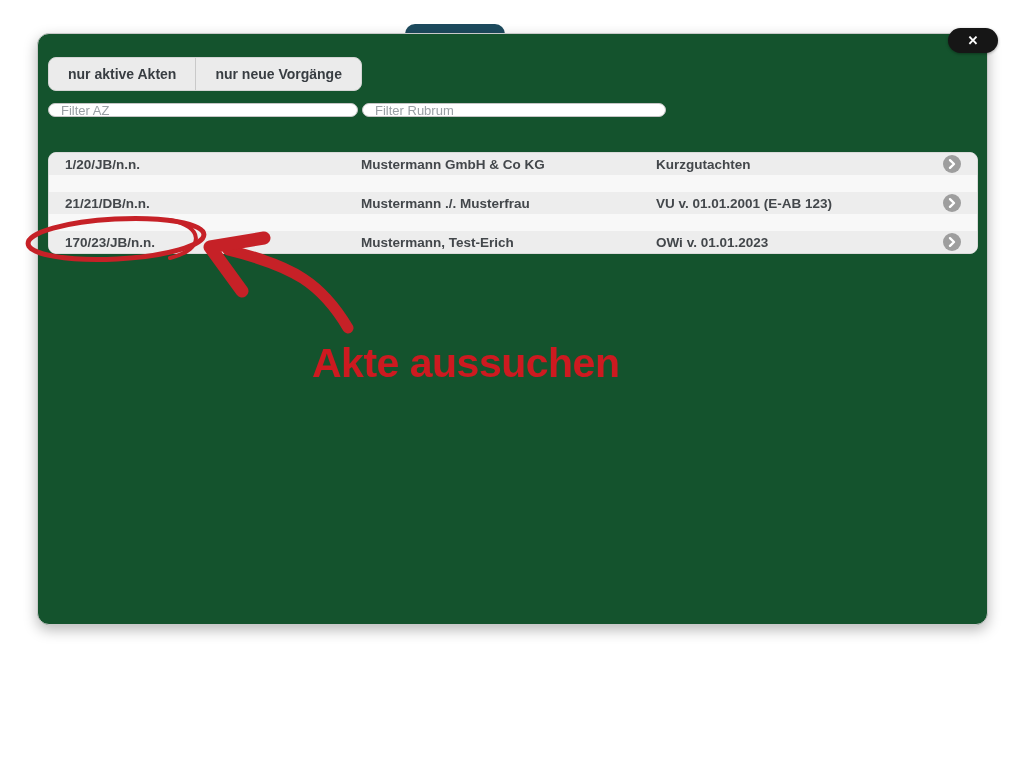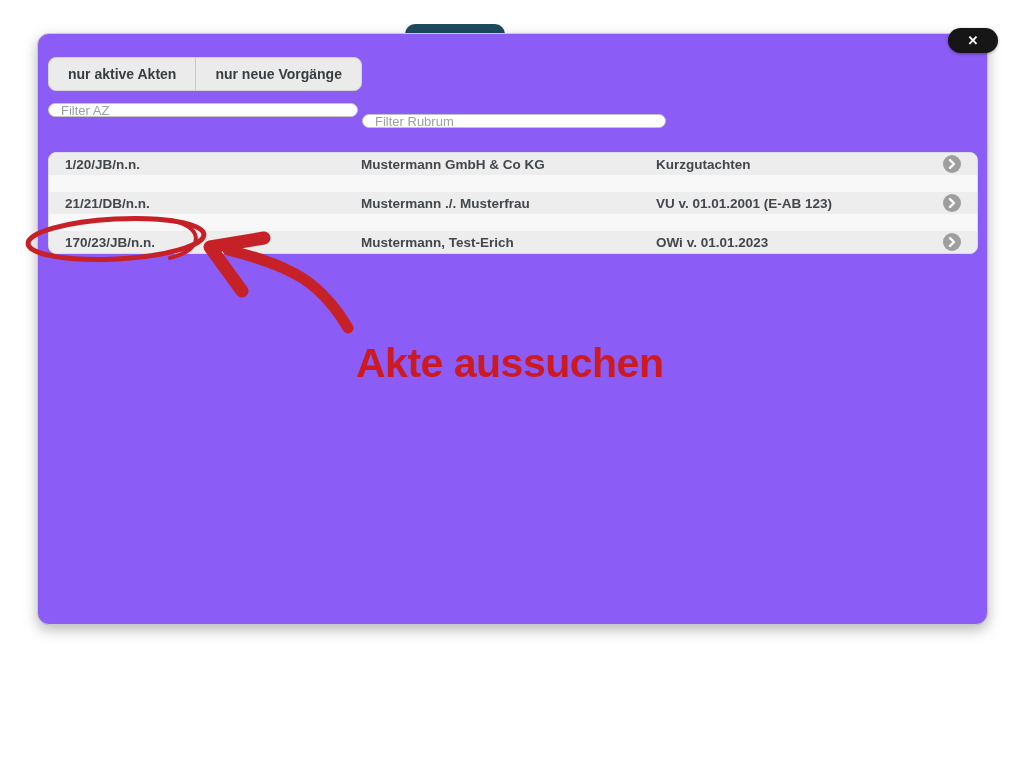--- a/index.html
+++ b/index.html
@@ -9,21 +9,21 @@
     font-family:"Liberation Sans", sans-serif;
   }
   
   .peek-tab{
     position:absolute;left:405px;top:24px;width:100px;height:22px;
     border-radius:10px 10px 0 0;
   }
   
   .modal{
     position:absolute;left:37px;top:33px;width:951px;height:592px;
-    background:#8b5cf6;border:1px solid #c9c9c9;border-radius:12px;
+    background:#14532d;border:1px solid #c9c9c9;border-radius:12px;
     box-shadow:0 5px 14px rgba(0,0,0,0.28);
     box-sizing:border-box;
   }
   .close-btn{
     position:absolute;left:948px;top:28px;width:50px;height:25px;
     background:#161616;border:none;border-radius:13px;
     color:#ffffff;font-weight:bold;font-size:13px;line-height:25px;
     text-align:center;padding:0;cursor:pointer;z-index:6;
     box-shadow:0 1px 3px rgba(0,0,0,0.35);
     font-family:"Liberation Sans", sans-serif;
@@ -43,21 +43,21 @@
   .toggle-btn:first-child{border-right:1px solid #c9c9c9;}
   
   .filter-input{
     position:absolute;top:69px;height:14px;box-sizing:border-box;
     background:#ffffff;border:1px solid #c4c4c4;border-radius:8px;
     padding:0 12px;font-size:13px;color:#444;
     font-family:"Liberation Sans", sans-serif;outline:none;
   }
   .filter-input::placeholder{color:#9aa0a5;opacity:1;}
   .filter-az{left:10px;width:310px;}
-  .filter-rubrum{left:324px;width:304px;margin-top:11px;}
+  .filter-rubrum{left:324px;width:304px;}
   .filter-wegen{left:632px;width:308px;}
   
   .file-list{
     position:absolute;left:10px;top:118px;width:930px;height:102px;
     border:1px solid #dadada;border-radius:8px;overflow:hidden;
     display:flex;flex-direction:column;gap:17px;box-sizing:border-box;
     background:#f8f8f8;
   }
   .file-row{
     flex:1 1 0;background:#ededed;cursor:pointer;
@@ -72,21 +72,21 @@
   .cell-chevron{display:flex;align-items:center;justify-content:flex-start;}
   .chev{width:18px;height:18px;display:block;}
   
   .overlay{
     position:absolute;left:0;top:0;width:1024px;height:768px;
     pointer-events:none;z-index:10;
   }
   .annotation-label{
     position:absolute;left:312px;top:340px;z-index:10;
     font-size:41px;font-weight:bold;letter-spacing:-0.5px;
-    white-space:nowrap;pointer-events:none;margin-left:44px;
+    white-space:nowrap;pointer-events:none;
   }
 </style>
 </head>
 <body>
 
 <div class="peek-tab" style="background: rgb(29, 75, 94);"></div>
 
 <div class="modal">
 
   <div class="toggle-group">

